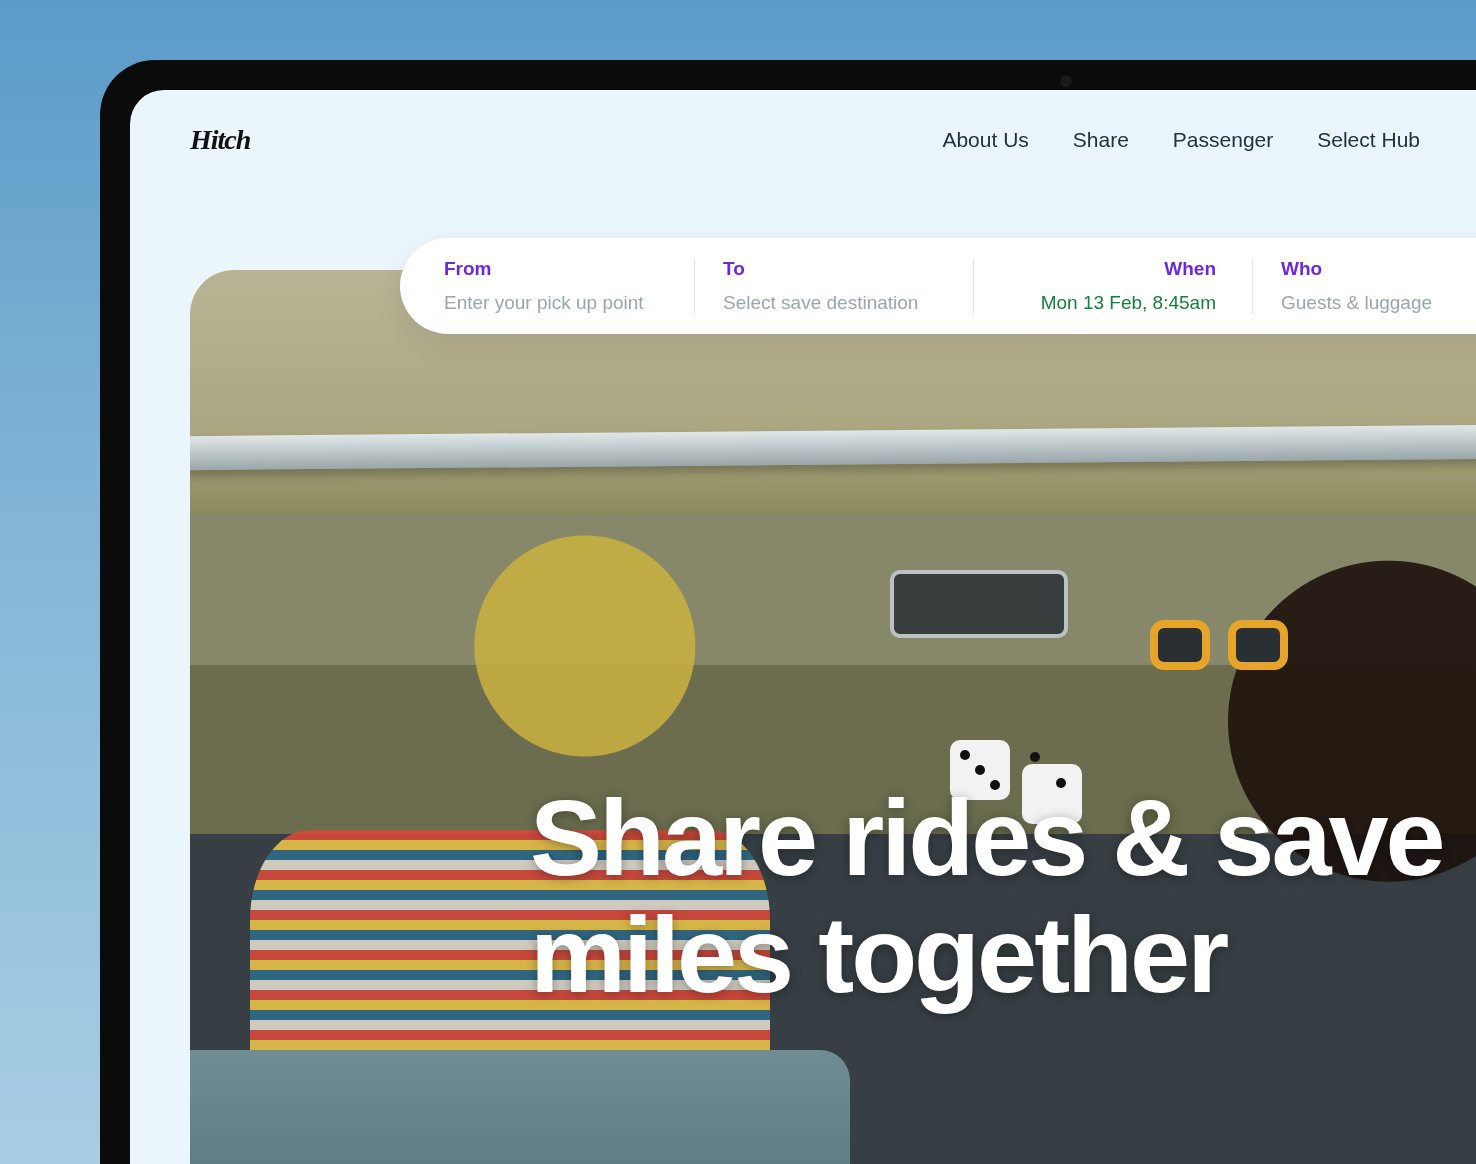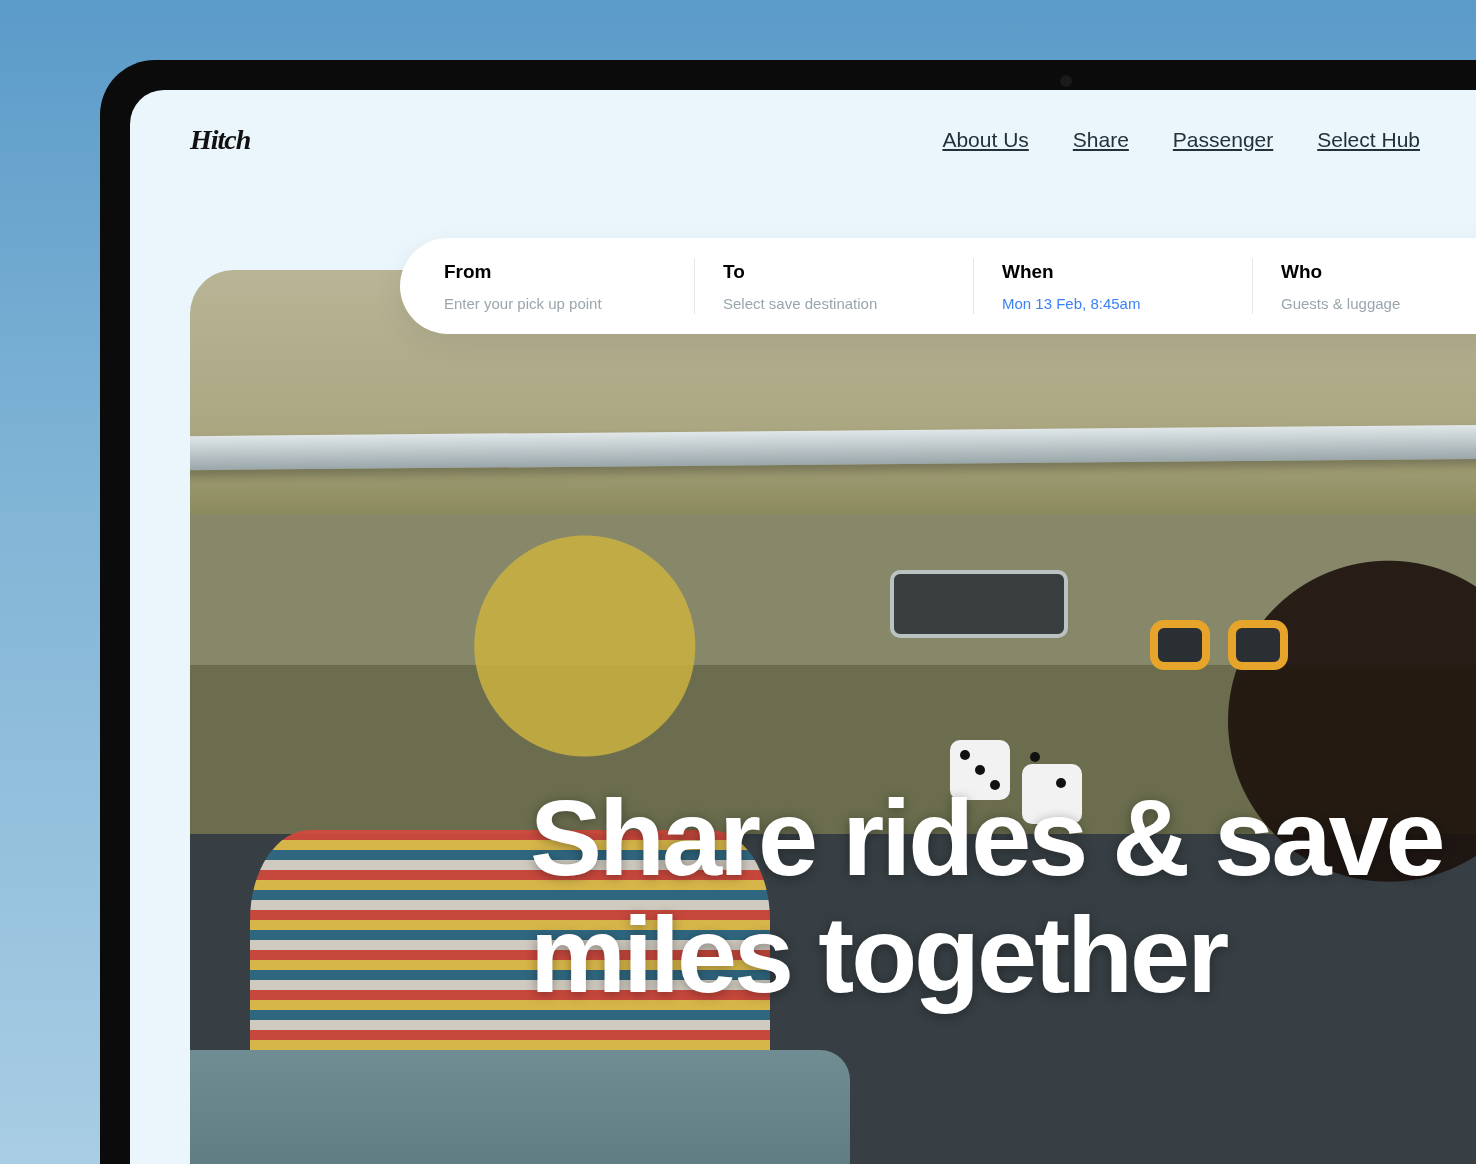--- a/index.html
+++ b/index.html
@@ -59,21 +59,20 @@
     margin-left: auto;
     display: flex;
     gap: 44px;
     padding-right: 120px;
   }
   .nav-item {
     font-size: 21px;
     color: #21323b;
     font-weight: 500;
     cursor: pointer;
-    text-decoration: underline;
   }
 
   
   .hero {
     position: absolute;
     top: 180px;
     left: 60px;
     right: 0;
     height: 940px;
     border-radius: 44px 0 0 0;
@@ -193,38 +192,38 @@
     display: flex;
     flex-direction: column;
     justify-content: center;
     padding-right: 36px;
     min-width: 250px;
     cursor: pointer;
   }
   .search-field .label {
     font-size: 19px;
     font-weight: 700;
-    color: #000000;
+    color: #6d28d9;
     margin-bottom: 12px;
   }
   .search-field .value,
   .search-field .placeholder {
-    font-size: 15px;
+    font-size: 19px;
     color: #9aa6ad;
     font-weight: 400;
   }
-  .search-field .value { color: #3b82f6; }
+  .search-field .value { color: #15803d; }
   .divider {
     width: 1px;
     margin: 20px 28px 20px 0;
     background: #e1e8ec;
   }
   .field-from   { flex: 0 0 240px; }
   .field-to     { flex: 0 0 250px; justify-content: center; }
-  .field-when   { flex: 0 0 230px; }
+  .field-when   { flex: 0 0 230px; align-items: flex-end; }
   .field-who    { flex: 0 0 220px; }
 
 </style>
 </head>
 <body>
 
 <div class="device-frame">
   <div class="camera-dot"></div>
   <div class="screen">
 

